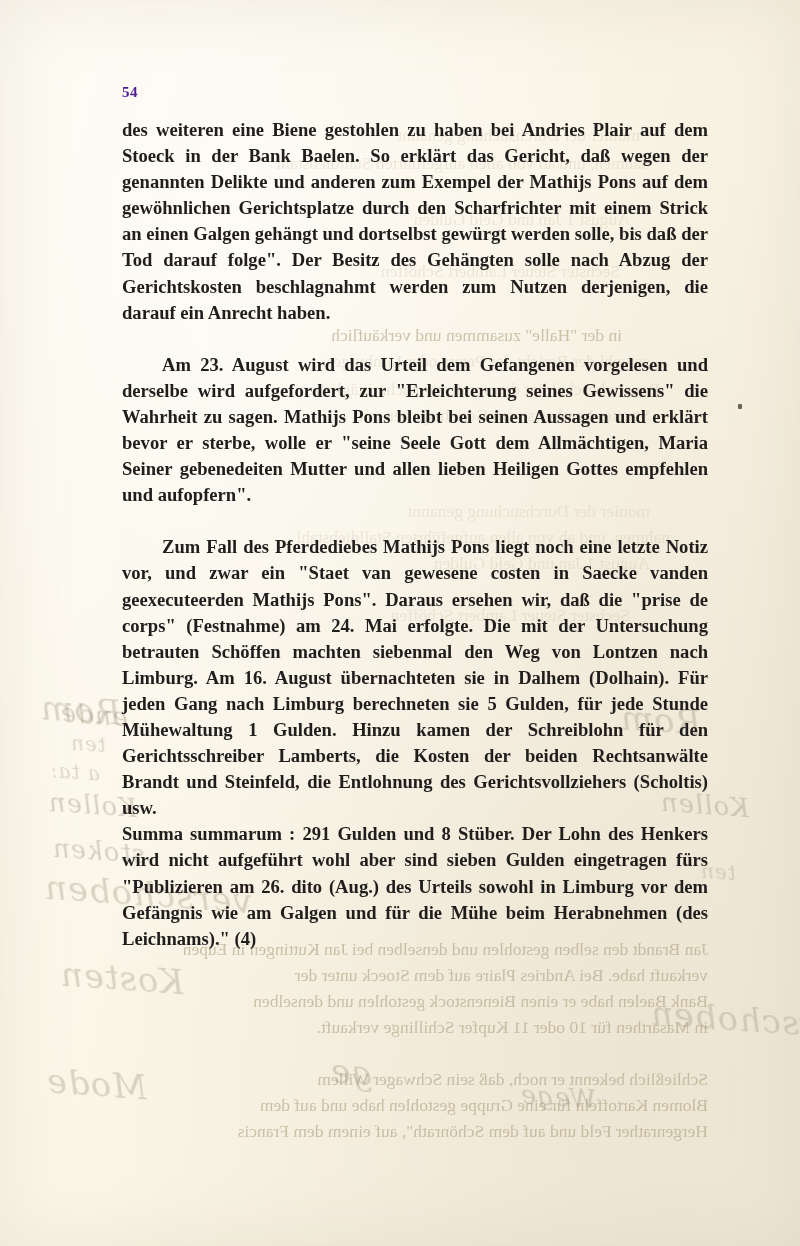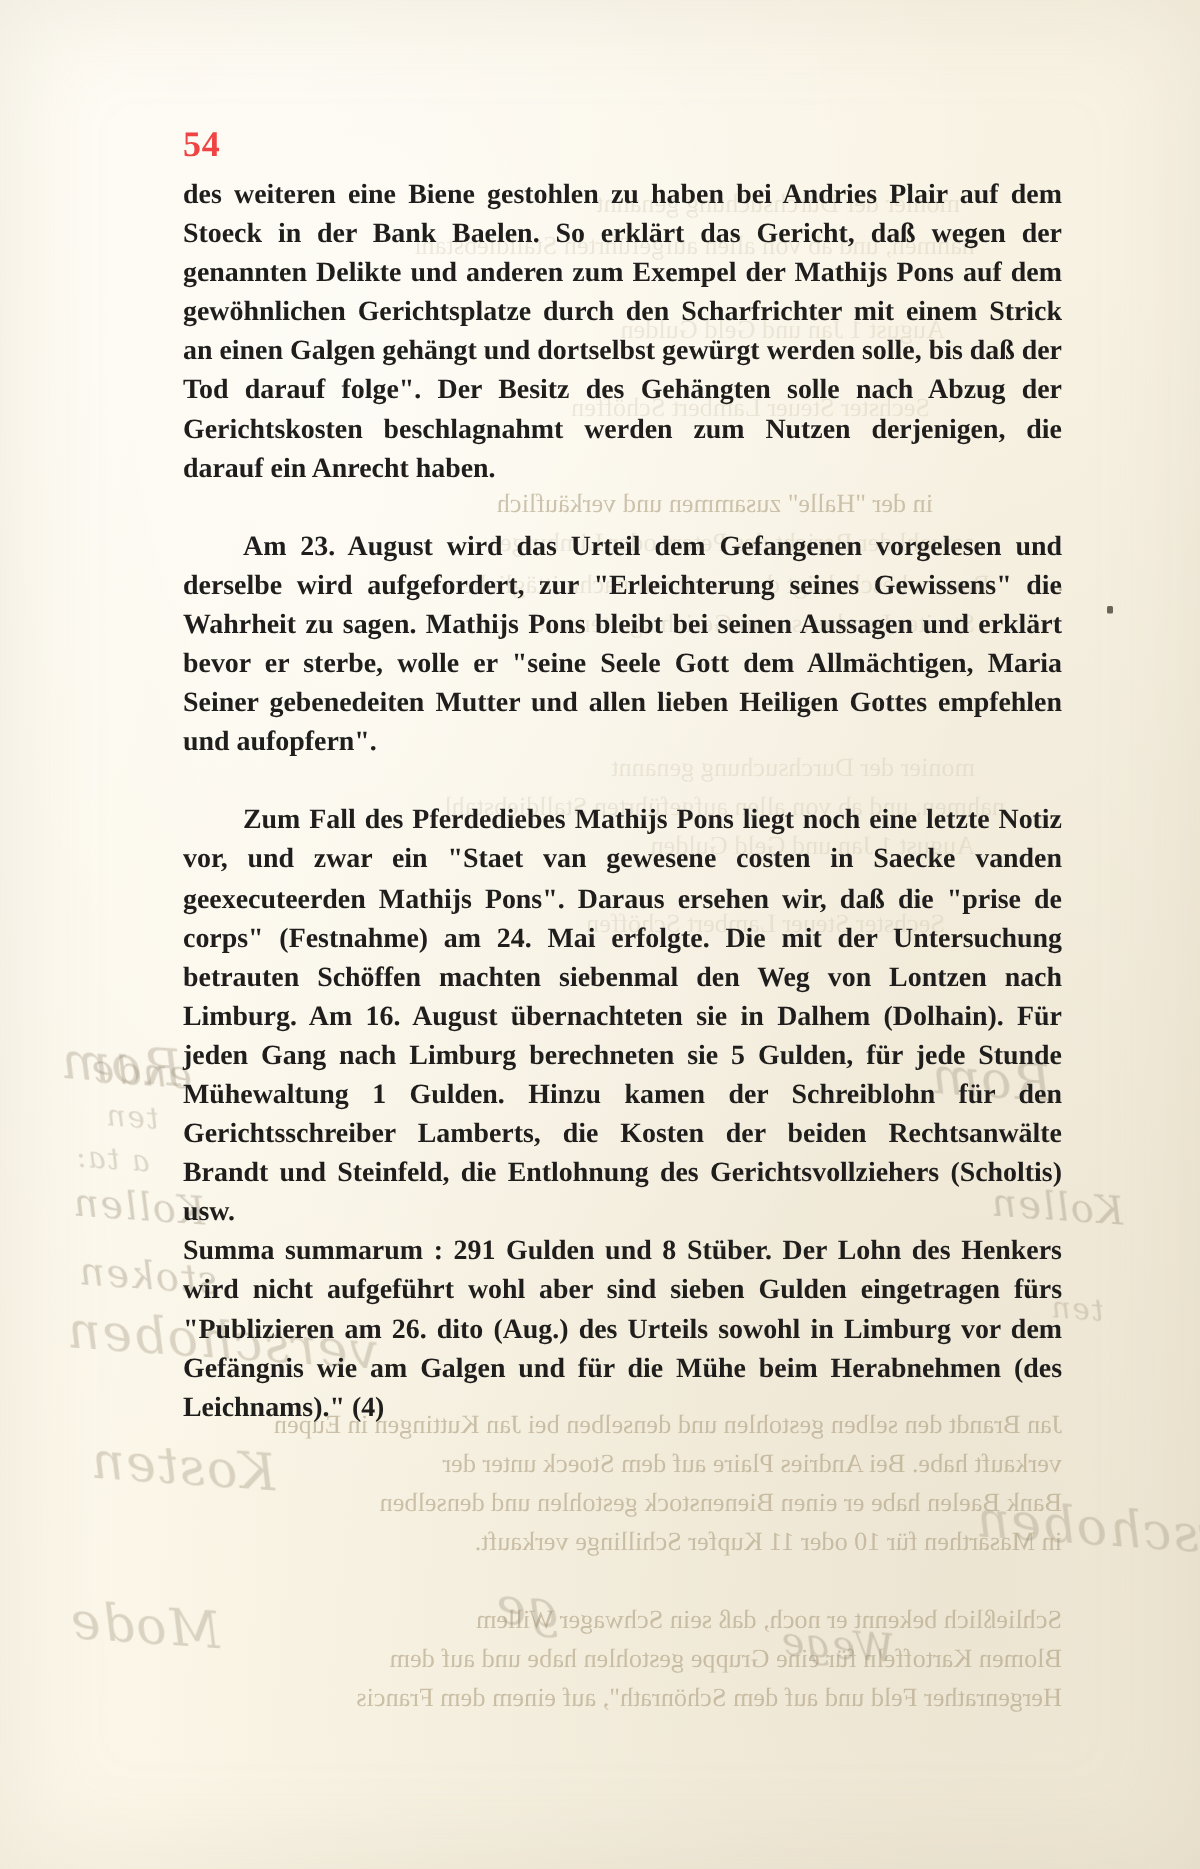--- a/index.html
+++ b/index.html
@@ -80,24 +80,24 @@
   .speck {
     position: absolute;
     background: #3a3529;
     border-radius: 1px;
     opacity: 0.75;
   }
   .folio {
     position: absolute;
     left: 122px;
     top: 84px;
-    font-size: 24px;
+    font-size: 15px;
     font-weight: bold;
     letter-spacing: 0.5px;
-    color: #ef4444;
+    color: #4c1d95;
   }
   .body-text {
     position: absolute;
     left: 122px;
     top: 117px;
     width: 586px;
     font-size: 18.6px;
     line-height: 26.1px;
     text-align: justify;
     text-justify: inter-word;

